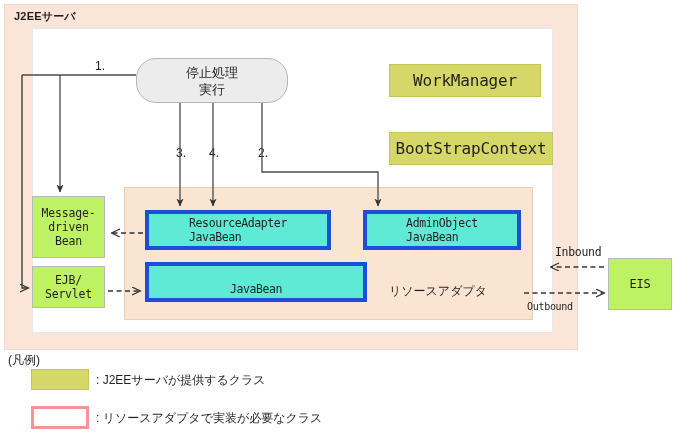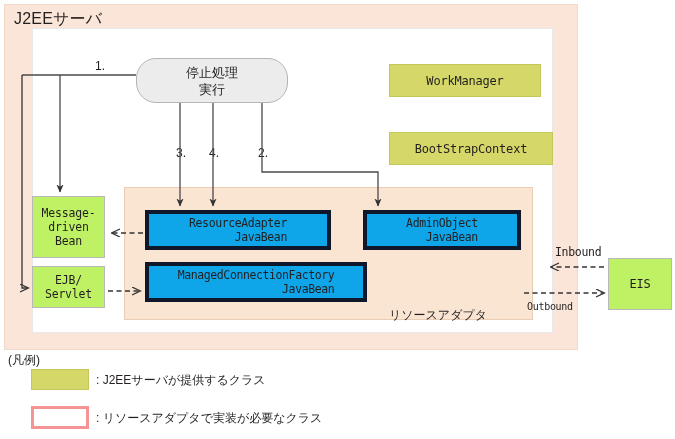--- a/index.html
+++ b/index.html
@@ -9,54 +9,54 @@
     color:#231f20;
   }
   .abs{position:absolute;}
 
   
   #j2ee-container{
     left:4px;top:4px;width:574px;height:346px;
     background:#fae5d8;border:1px solid #f0d9c6;box-sizing:border-box;
   }
   #j2ee-title{
-    left:14px;top:9px;font-size:16px;letter-spacing:.2px;white-space:nowrap;
+    left:14px;top:9px;font-size:11px;letter-spacing:.2px;white-space:nowrap;font-weight:bold;
   }
   #j2ee-inner{
     left:32px;top:28px;width:521px;height:305px;
     background:#ffffff;border:1px solid #e8e8e8;box-sizing:border-box;
   }
 
   
   #resource-adapter-panel{
     left:124px;top:187px;width:409px;height:133px;
     background:#fae5d3;border:1px solid #e9cdb4;box-sizing:border-box;
   }
   #resource-adapter-caption{
-    left:389px;top:283px;font-size:12px;white-space:nowrap;margin-top:24px;
+    left:389px;top:283px;font-size:12px;white-space:nowrap;
   }
 
   
   .plainbox{
     background:#bef264;border:1px solid #b9b9b9;box-sizing:border-box;
     display:flex;align-items:center;justify-content:center;text-align:center;
     font-family:"DejaVu Sans Mono","Liberation Mono",monospace;
     font-size:11.5px;line-height:14px;letter-spacing:-.2px;
   }
   .pinkbox{
-    background:#0ea5e9;border:4px solid #0f172a;box-sizing:border-box;
-    display:flex;align-items:center;justify-content:center;text-align:right;
+    background:#5eead4;border:4px solid #1d4ed8;box-sizing:border-box;
+    display:flex;align-items:center;justify-content:center;text-align:left;
     font-family:"DejaVu Sans Mono","Liberation Mono",monospace;
     font-size:11.5px;line-height:14px;letter-spacing:-.4px;
   }
   .olivebox{
     background:#d5d869;border:1px solid #c4c75c;box-sizing:border-box;
     display:flex;align-items:center;justify-content:center;text-align:center;
     font-family:"DejaVu Sans Mono","Liberation Mono",monospace;
-    font-size:12px;letter-spacing:-.2px;
+    font-size:16px;letter-spacing:-.2px;
   }
   #stop-process-box{
     left:136px;top:58px;width:152px;height:45px;
     background:#ececec;border:1px solid #b5b5b5;border-radius:20px;
     box-sizing:border-box;display:flex;align-items:center;justify-content:center;
     text-align:center;font-size:13px;line-height:17px;
   }
 
   #work-manager-box{left:389px;top:64px;width:152px;height:33px;}
   #bootstrap-context-box{left:389px;top:132px;width:164px;height:33px;}
@@ -135,21 +135,21 @@
   </div>
 </div>
 <div class="abs pinkbox" id="admin-object-box">
   <div>
     <span>AdminObject</span><br>
     <span>JavaBean</span>
   </div>
 </div>
 <div class="abs pinkbox" id="mcf-box">
   <div>
-    <span>ManagedConnectionFactory</span><br>
+    <br>
     <span>JavaBean</span>
   </div>
 </div>
 
 <div class="abs plainbox" id="eis-box">
   <span>EIS</span>
 </div>
 
 <div class="abs steplabel" id="step-1-label">1.</div>
 <div class="abs steplabel" id="step-3-label">3.</div>

